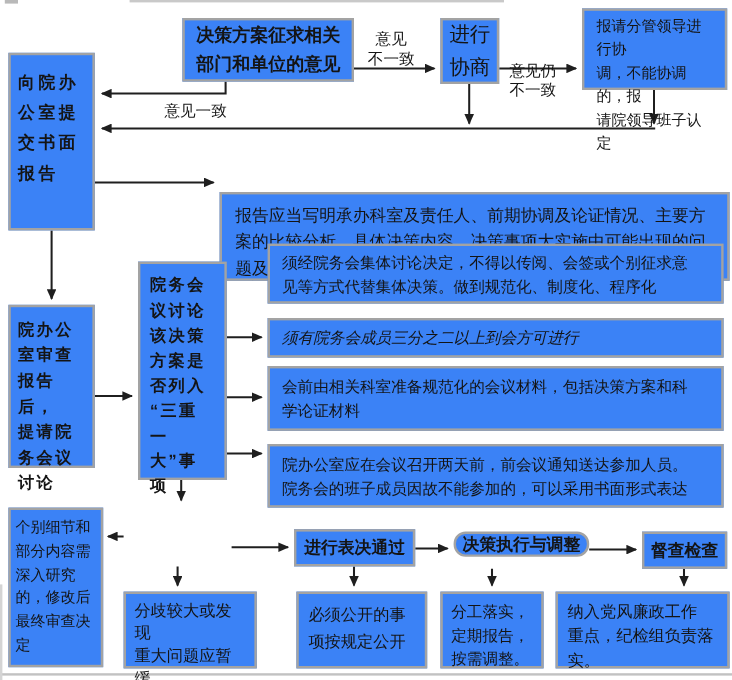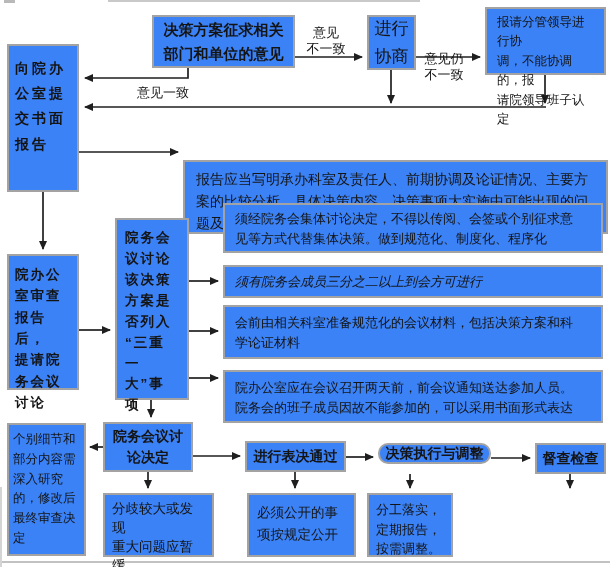--- a/index.html
+++ b/index.html
@@ -118,22 +118,20 @@
 见等方式代替集体决策。做到规范化、制度化、程序化</div>
 
   <div class="node" style="left:223px;top:265px;width:380px;height:33px;font-size:13px;line-height:1.5;padding:5px 10px;font-style:italic;">须有院务会成员三分之二以上到会方可进行</div>
 
   <div class="node" style="left:223px;top:305px;width:380px;height:54px;font-size:13px;line-height:1.55;padding:6px 10px;">会前由相关科室准备规范化的会议材料，包括决策方案和科
 学论证材料</div>
 
   <div class="node" style="left:223px;top:370px;width:380px;height:53px;font-size:13px;line-height:1.55;padding:6px 10px;">院办公室应在会议召开两天前，前会议通知送达参加人员。
 院务会的班子成员因故不能参加的，可以采用书面形式表达</div>
 
-  <div class="node bold center" style="left:103px;top:422px;width:90px;height:50px;font-size:14px;line-height:1.5;">院务会议讨
-论决定</div>
 
   <div class="node" style="left:7px;top:423px;width:79px;height:133px;font-size:12.5px;line-height:1.58;padding:5px 4px;">个别细节和
 部分内容需
 深入研究
 的，修改后
 最终审查决
 定</div>
 
   <div class="node" style="left:103px;top:493px;width:111px;height:64px;font-size:13.5px;line-height:1.4;padding:5px 7px;">分歧较大或发现
 重大问题应暂缓
@@ -145,20 +143,23 @@
 项按规定公开</div>
 
   <div class="node bold center" style="left:378px;top:443px;width:113px;height:21px;font-size:14px;border-radius:10px;">决策执行与调整</div>
 
   <div class="node" style="left:367px;top:493px;width:86px;height:64px;font-size:13px;line-height:1.5;padding:5px 7px;">分工落实，
 定期报告，
 按需调整。</div>
 
   <div class="node bold center" style="left:535px;top:443px;width:71px;height:31px;font-size:14px;">督查检查</div>
 
+  <div class="node" style="left:463px;top:493px;width:145px;height:64px;font-size:13.5px;line-height:1.5;padding:5px 8px;">纳入党风廉政工作
+重点，纪检组负责落
+实。</div>
 
   <div class="label" style="left:135px;top:85px;width:56px;">意见一致</div>
   <div class="label" style="left:298px;top:25px;width:56px;">意见
 不一致</div>
   <div class="label" style="left:416px;top:25px;width:56px;margin-top:26px;">意见仍
 不一致</div>
 
 </div>
 
 </body></html>

